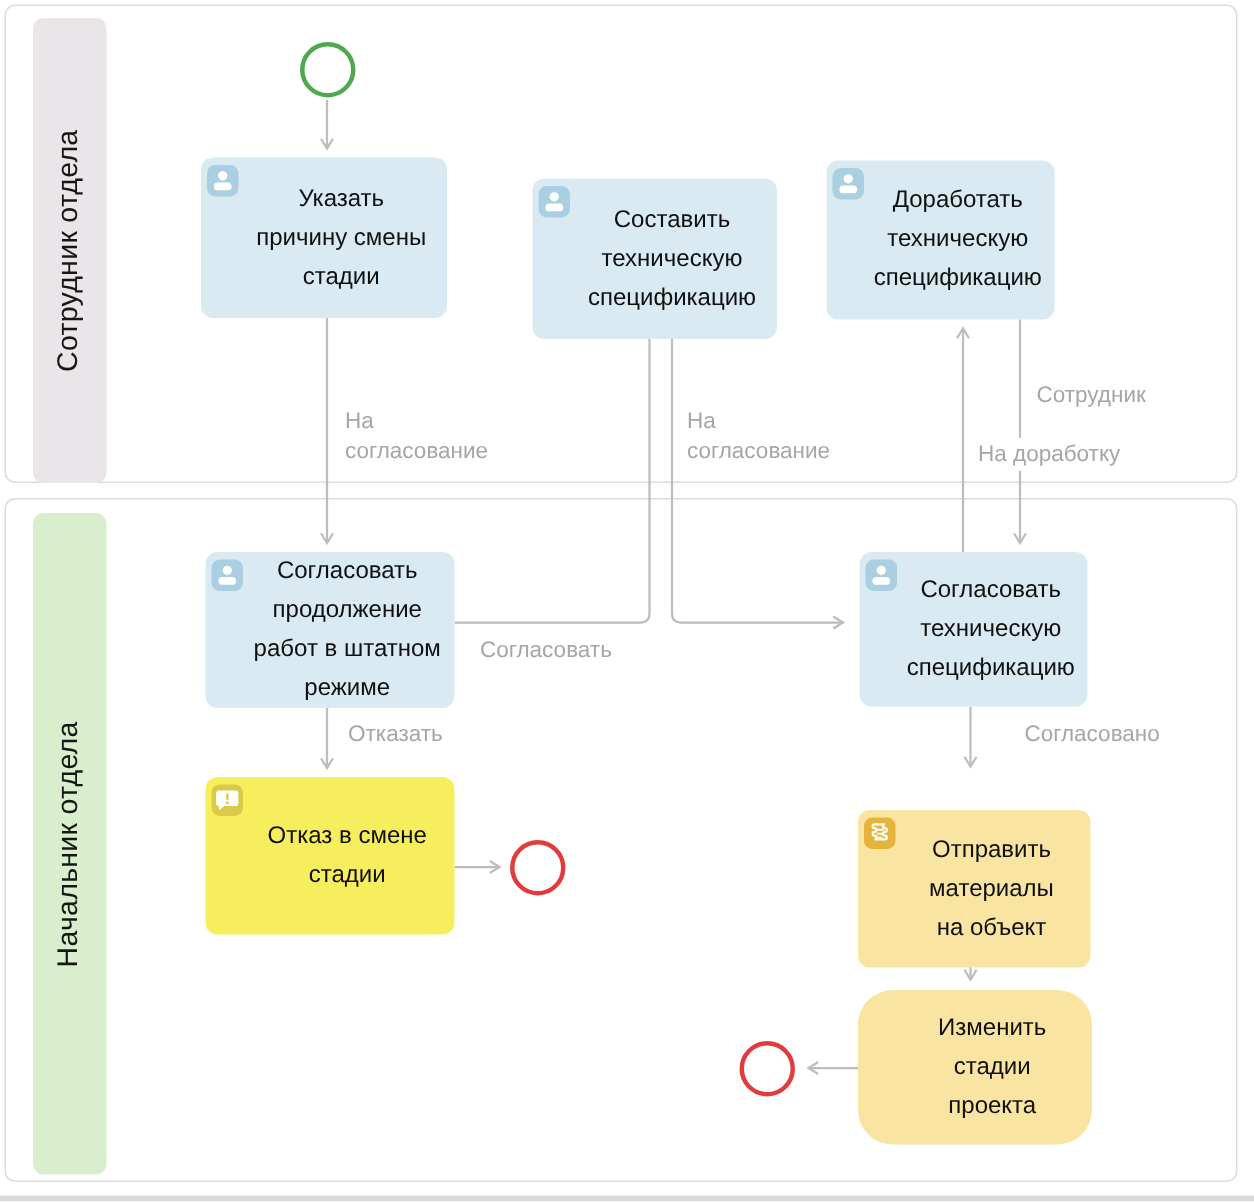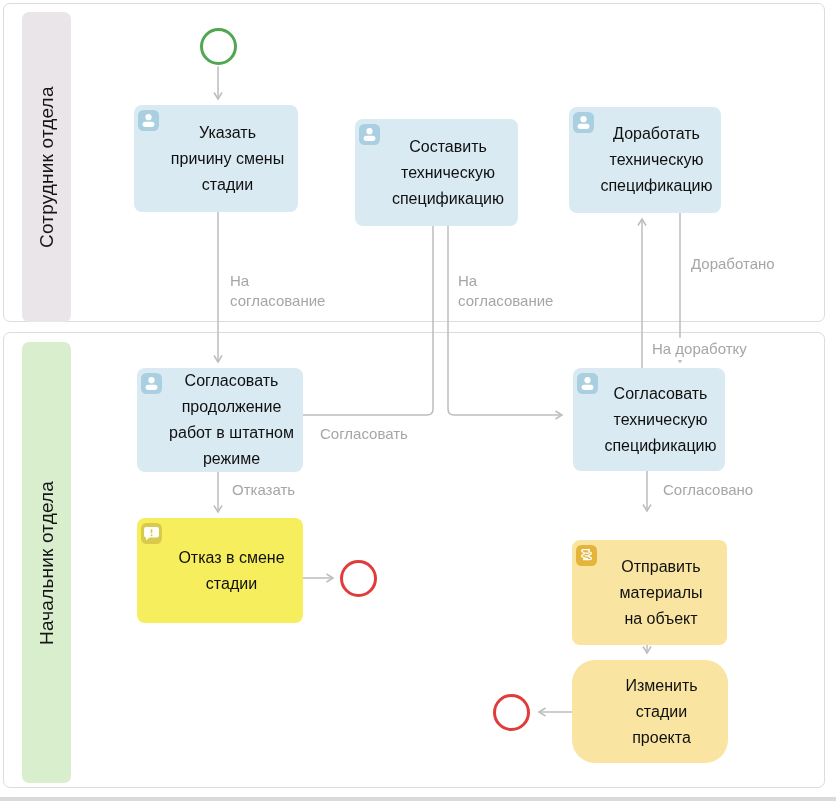--- a/index.html
+++ b/index.html
@@ -94,21 +94,21 @@
       <svg width="21" height="21" viewBox="0 0 21 21">
         <circle cx="10.5" cy="7.2" r="3.1" fill="#fff"></circle>
         <rect x="4.6" y="11.7" width="11.8" height="5.2" rx="2.6" fill="#fff"></rect>
       </svg>
     </span>
     <span>Составить
 техническую
 спецификацию</span>
   </div>
 
-  <div class="task blue" style="left:569px;top:107px;width:152px;height:106px;">
+  <div class="task blue" style="left:551px;top:107px;width:152px;height:106px;">
     <span class="badge blue">
       <svg width="21" height="21" viewBox="0 0 21 21">
         <circle cx="10.5" cy="7.2" r="3.1" fill="#fff"></circle>
         <rect x="4.6" y="11.7" width="11.8" height="5.2" rx="2.6" fill="#fff"></rect>
       </svg>
     </span>
     <span>Доработать
 техническую
 спецификацию</span>
   </div>
@@ -166,19 +166,19 @@
     <span>Изменить
 стадии
 проекта</span>
   </div>
 
   <div class="edge-label" style="left:227px;top:270px;">На
 согласование</div>
   <div class="edge-label" style="left:317px;top:423px;">Согласовать</div>
   <div class="edge-label" style="left:455px;top:270px;">На
 согласование</div>
-  <div class="edge-label" style="left:649px;top:292px;margin-top:46px;">На доработку</div>
-  <div class="edge-label" style="left:688px;top:253px;">Доработано</div>
-  <div class="edge-label" style="left:660px;top:479px;">Согласовано</div>
+  <div class="edge-label" style="left:649px;top:292px;">На доработку</div>
+  <div class="edge-label" style="left:688px;top:253px;">Сотрудник</div>
+  <div class="edge-label" style="left:680px;top:479px;">Согласовано</div>
   <div class="edge-label" style="left:229px;top:479px;text-align:right;">Отказать</div>
 
   <div class="bottom-strip"></div>
 </div>
 
 </body></html>

